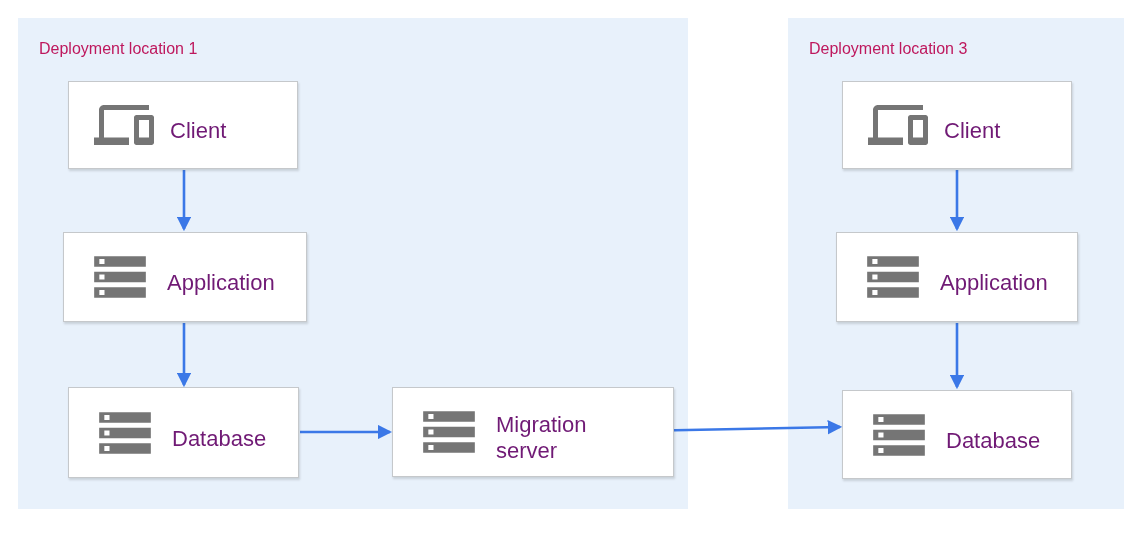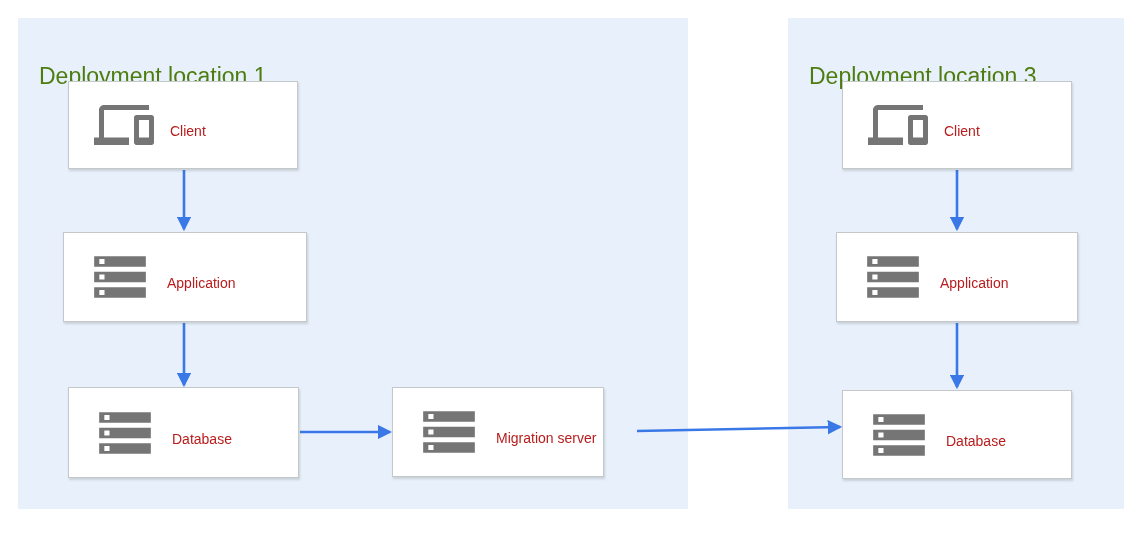--- a/index.html
+++ b/index.html
@@ -18,55 +18,54 @@
   .region {
     position: absolute;
     background: #e8f1fb;
   }
   #region-1 { left: 18px;  top: 18px; width: 670px; height: 491px; }
   #region-2 { left: 788px; top: 18px; width: 336px; height: 491px; }
   .region-label {
     position: absolute;
     left: 21px;
     top: 19px;
-    font-size: 23px;
+    font-size: 16px;
     line-height: 24px;
-    color: #4d7c0f;
+    color: #be185d;
     white-space: nowrap;
-    margin-top: 27px;
   }
   .node {
     position: absolute;
     background: #ffffff;
     border: 1px solid #c5c8cb;
     box-shadow: 1px 1.5px 2px rgba(60,64,67,0.18);
     box-sizing: border-box;
     display: flex;
     align-items: center;
     padding-left: 25px;
   }
   .node .icon {
     display: inline-flex;
     align-items: center;
     justify-content: center;
     flex: none;
   }
   .node .node-label {
     margin-left: 16px;
-    font-size: 14px;
+    font-size: 22px;
     line-height: 26px;
-    color: #b91c1c;
+    color: #701a75;
     max-width: 108px;
     margin-top: 12px;
   }
   
   #node-client1    { left: 68px;  top: 81px;  width: 230px; height: 88px; }
   #node-app1       { left: 63px;  top: 232px; width: 244px; height: 90px; }
   #node-db1        { left: 68px;  top: 387px; width: 231px; height: 91px; }
-  #node-migration  { left: 392px; top: 387px; width: 212px; height: 90px; }
+  #node-migration  { left: 392px; top: 387px; width: 282px; height: 90px; }
   #node-client2    { left: 842px; top: 81px;  width: 230px; height: 88px; }
   #node-app2       { left: 836px; top: 232px; width: 242px; height: 90px; }
   #node-db2        { left: 842px; top: 390px; width: 230px; height: 89px; }
   #arrow-layer {
     position: absolute;
     left: 0; top: 0;
     width: 1148px;
     height: 536px;
     pointer-events: none;
   }

